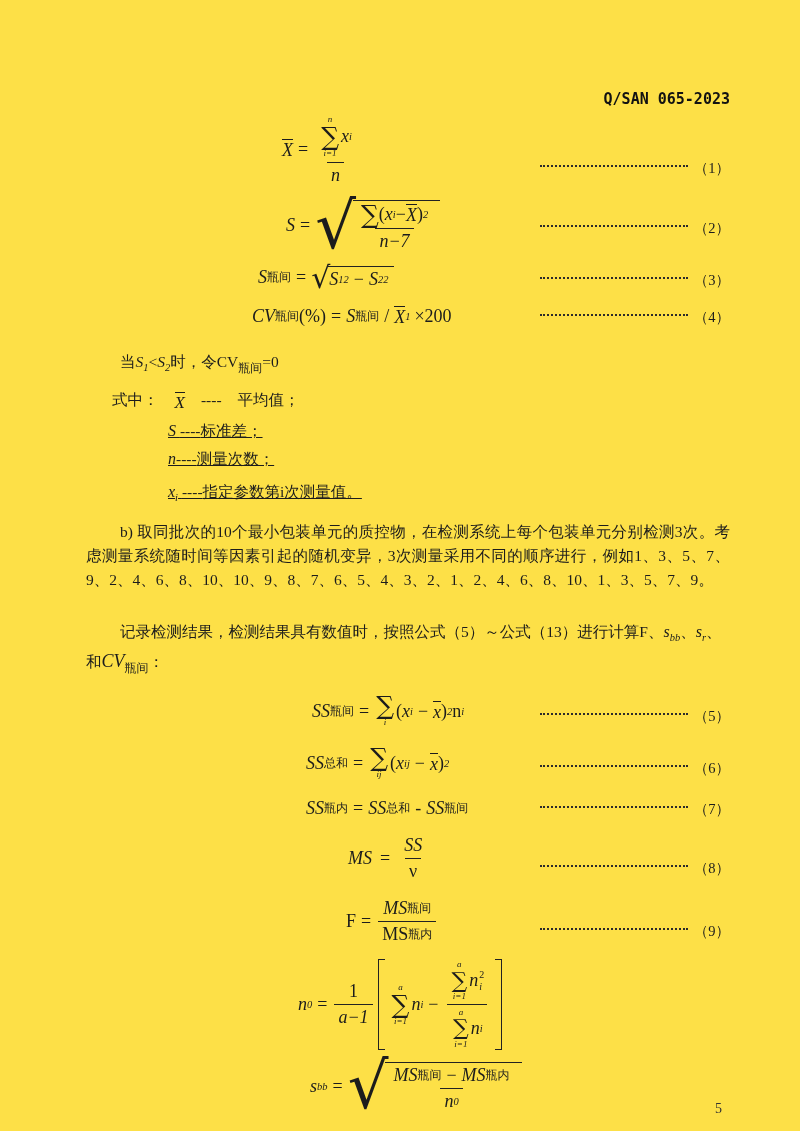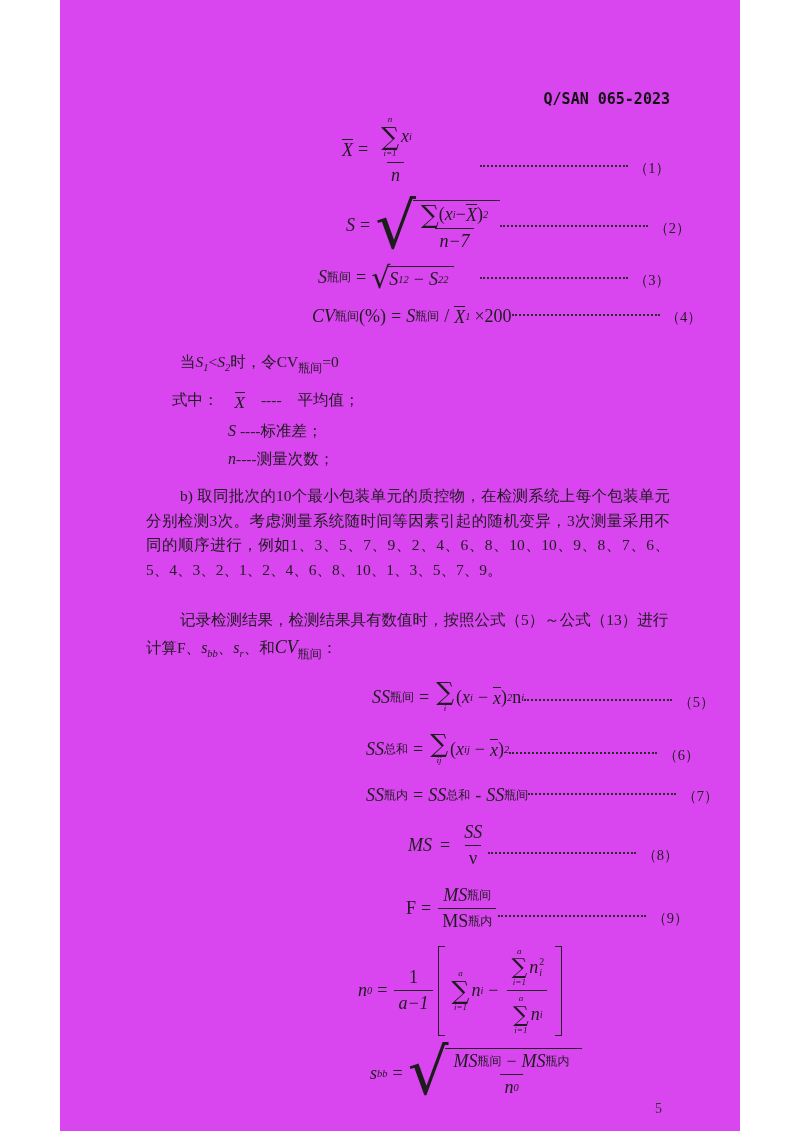--- a/index.html
+++ b/index.html
@@ -1,20 +1,20 @@
 <!DOCTYPE html>
 <html><head>
 <meta charset="utf-8">
 <style>
   html,body{margin:0;padding:0;background:#ffffff;}
   .page{
     position:relative;
-    width:680px;height:1131px;
+    width:800px;height:1131px;
     margin:0 auto;
-    background:#d946ef;
+    background:#fde047;
     color:#1c1c1c;
     font-family:"Liberation Serif","DejaVu Serif",serif;
     box-sizing:border-box;
     padding:0 70px 0 86px;
     overflow:hidden;
   }
   .doc-header{
     padding-top:90px;
     text-align:right;
     font-family:"DejaVu Sans Mono",monospace;
@@ -52,21 +52,21 @@
   .sbody{border-top:1.6px solid #222;display:inline-flex;align-items:center;padding:2px 6px 0 2px;margin-left:-3px;}
   
   .sqb-l{border:1.7px solid #222;border-right:none;width:6px;align-self:stretch;margin:0 5px 0 3px;}
   .sqb-r{border:1.7px solid #222;border-left:none;width:6px;align-self:stretch;margin:0 3px 0 5px;}
   
   .supsub{display:inline-flex;flex-direction:column;align-items:flex-start;justify-content:center;font-size:10px;line-height:1.15;font-style:italic;margin-left:1px;}
   
   .textline{font-size:15.5px;line-height:1.45;}
   .cond{margin-top:24px;margin-left:34px;}
   .where-intro{margin-top:12px;margin-left:26px;display:flex;align-items:flex-end;gap:16px;}
-  .where-row{margin-left:82px;margin-top:4px;}
+  .where-row{margin-left:82px;margin-top:4px;text-decoration:underline;}
   .where-row .var{font-size:16px;}
   .para{margin-top:14px;text-align:justify;text-indent:2.2em;font-size:15.5px;line-height:1.58;}
   .record{margin-top:26px;font-size:15.5px;line-height:1.6;text-indent:2.2em;}
   .record .var{font-size:16px;}
   .record .cvbig{font-size:18px;}
   .page-num{position:absolute;right:78px;bottom:14px;font-size:14px;color:#333;}
 </style>
 </head>
 <body>
 
@@ -179,20 +179,24 @@
     <span>----</span>
     <span>平均值；</span>
   </div>
   <div class="textline where-row" style="margin-top:8px;">
     <span class="var">S</span>
     <span>----</span><span>标准差；</span>
   </div>
   <div class="textline where-row">
     <span class="var">n</span><span>----</span><span>测量次数；</span>
   </div>
+  <div class="textline where-row" style="margin-top:10px;">
+    <span class="var">x</span><span class="sb">i</span>
+    <span>----</span><span>指定参数第i次测量值。</span>
+  </div>
 
   <div class="para">b) 取同批次的10个最小包装单元的质控物，在检测系统上每个包装单元分别检测3次。考虑测量系统随时间等因素引起的随机变异，3次测量采用不同的顺序进行，例如1、3、5、7、9、2、4、6、8、10、10、9、8、7、6、5、4、3、2、1、2、4、6、8、10、1、3、5、7、9。</div>
 
   <div class="record">
     <span>记录检测结果，检测结果具有数值时，按照公式（5）～公式（13）进行计算F、</span><span class="var">s</span><span class="sb">bb</span><span>、</span><span class="var">s</span><span class="sb">r</span><span>、和</span><span class="var cvbig">CV</span><span class="csb">瓶间</span><span>：</span>
   </div>
 
   <div class="eq-row" style="margin-top:16px;">
     <span class="fwrap" style="margin-left:226px;">
       <span class="var">SS</span>

